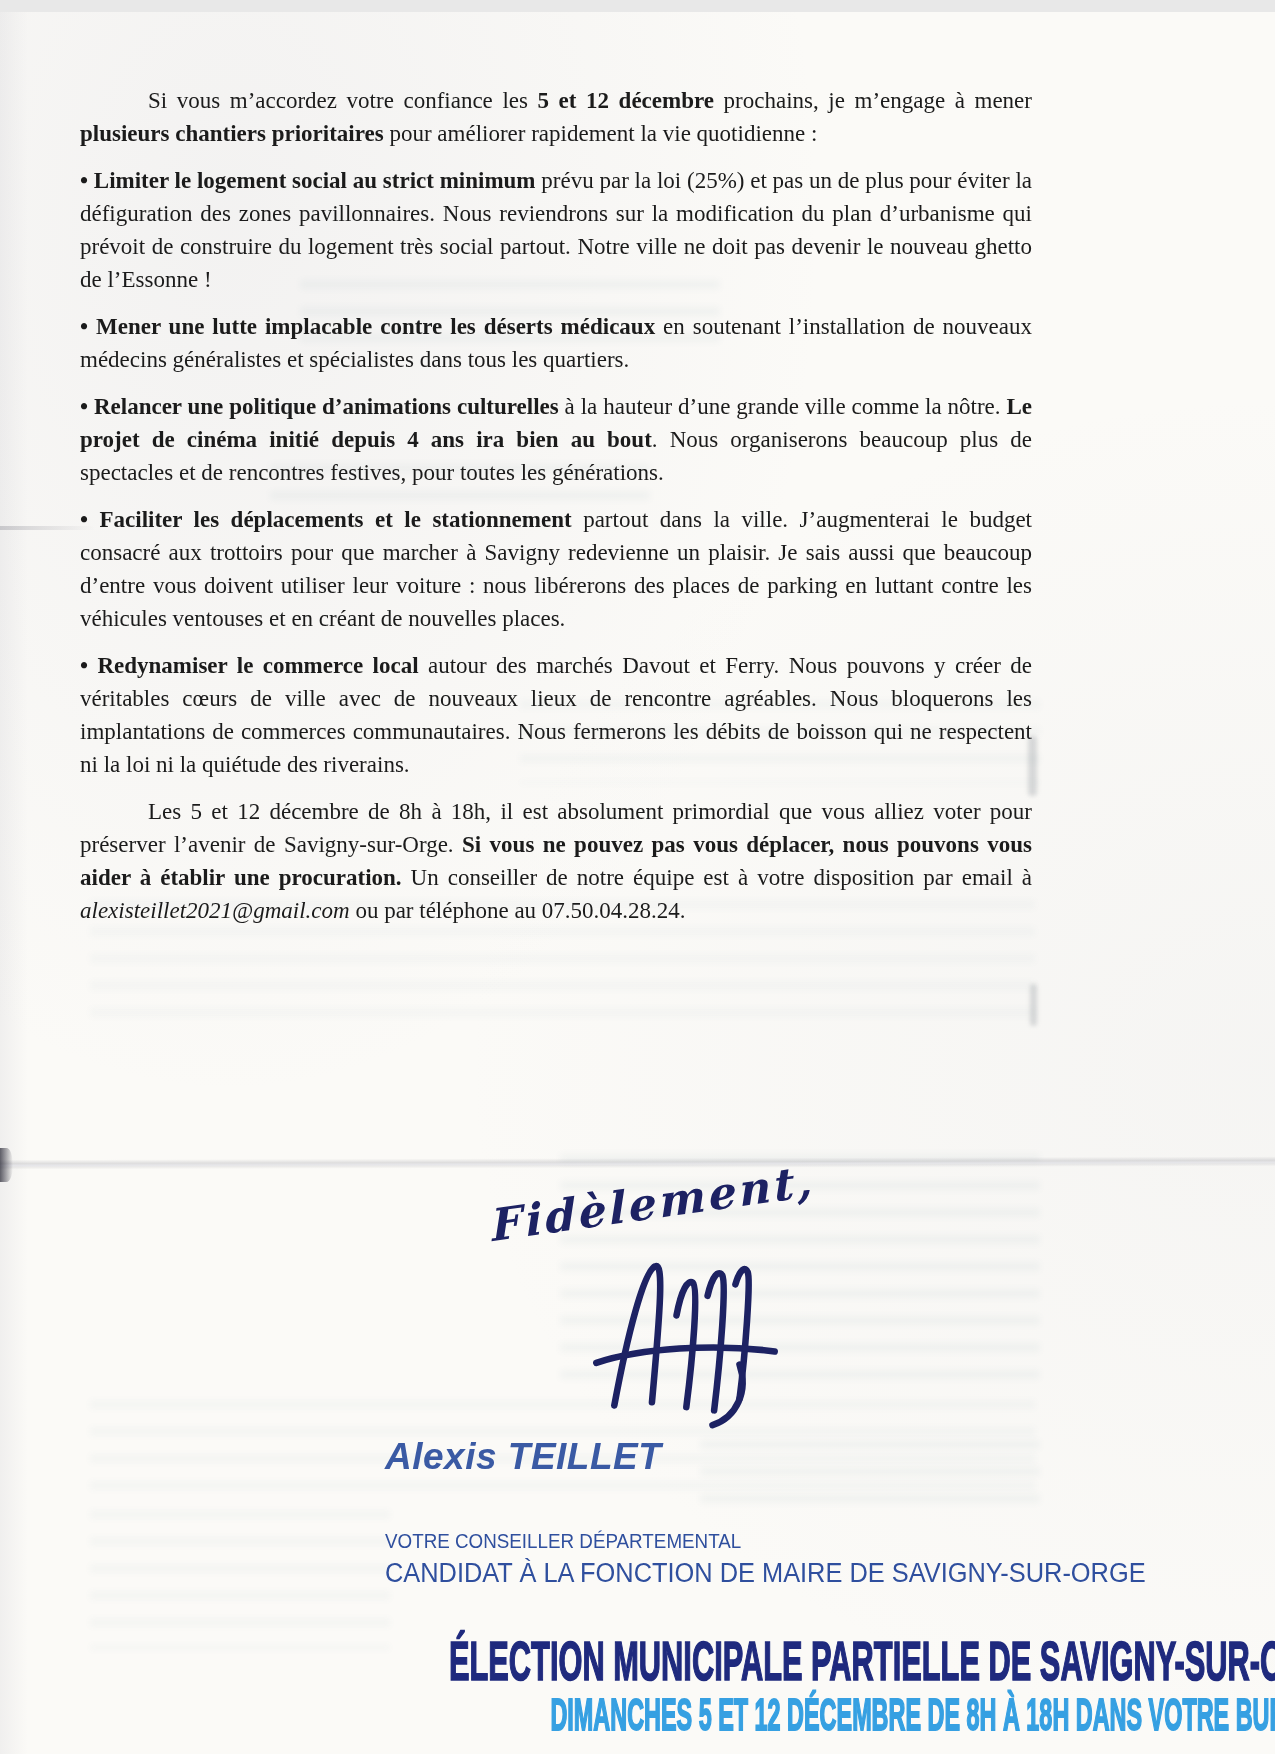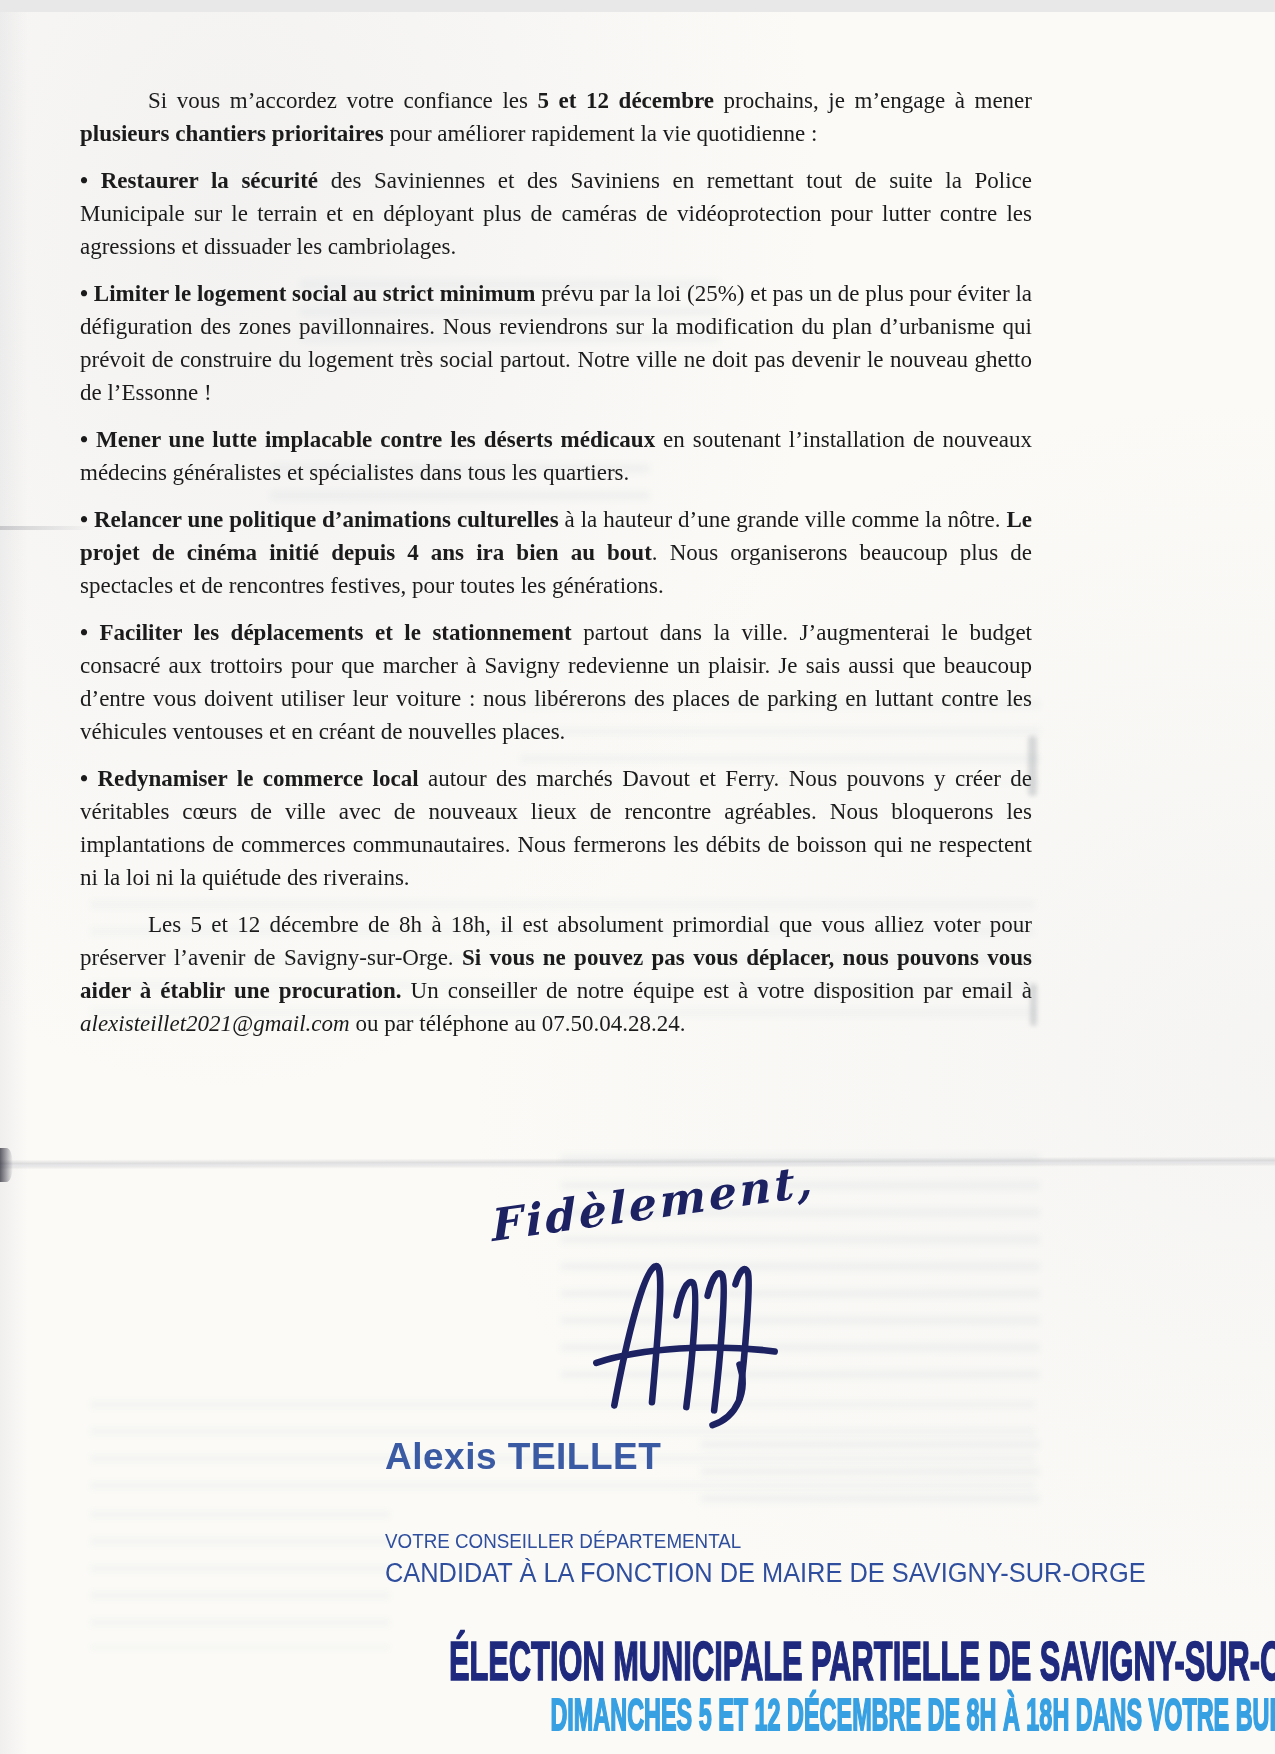--- a/index.html
+++ b/index.html
@@ -35,21 +35,21 @@
     letter-spacing:3px;
     transform:rotate(-8deg) skewX(-6deg);
     transform-origin:left center;
     white-space:nowrap;
   }
   .signature-svg{position:absolute;left:578px;top:1238px;}
   .signer-name{
     position:absolute;left:385px;top:1424px;
     font-family:"Liberation Sans", sans-serif;
     font-size:37px;font-weight:600;color:#3a5aa4;
-    letter-spacing:0.5px;white-space:nowrap;
+    letter-spacing:0.5px;white-space:nowrap;font-style:italic;
   }
   .signer-title-1{
     position:absolute;left:385px;top:1518px;
     font-family:"Liberation Sans", sans-serif;
     font-size:20px;color:#2f4f9e;
     transform:scaleX(0.94);transform-origin:left center;
     white-space:nowrap;
   }
   .signer-title-2{
     position:absolute;left:385px;top:1546px;
@@ -104,21 +104,20 @@
   <div class="ghost" style="left:270px;top:452px;width:380px;height:44px;opacity:0.10;"></div>
   <div class="ghost" style="left:520px;top:688px;width:520px;height:84px;opacity:0.08;"></div>
   <div class="ghost" style="left:90px;top:888px;width:945px;height:132px;opacity:0.07;"></div>
   <div class="ghost" style="left:560px;top:1142px;width:480px;height:230px;opacity:0.10;"></div>
   <div class="ghost" style="left:90px;top:1388px;width:945px;height:100px;opacity:0.08;"></div>
   <div class="ghost" style="left:90px;top:1498px;width:300px;height:140px;opacity:0.08;"></div>
   <div class="ghost" style="left:700px;top:1428px;width:340px;height:64px;opacity:0.10;"></div>
 
   <div class="letter-body">
     <p class="para indent">Si vous m’accordez votre confiance les <strong>5 et 12 décembre</strong> prochains, je m’engage à mener <strong>plusieurs chantiers prioritaires</strong> pour améliorer rapidement la vie quotidienne :</p>
-    <p class="para"><strong>• Restaurer la sécurité</strong> des Saviniennes et des Saviniens en remettant tout de suite la Police Municipale sur le terrain et en déployant plus de caméras de vidéoprotection pour lutter contre les agressions et dissuader les cambriolages.</p>
     <p class="para"><strong>• Limiter le logement social au strict minimum</strong> prévu par la loi (25%) et pas un de plus pour éviter la défiguration des zones pavillonnaires. Nous reviendrons sur la modification du plan d’urbanisme qui prévoit de construire du logement très social partout. Notre ville ne doit pas devenir le nouveau ghetto de l’Essonne !</p>
     <p class="para"><strong>• Mener une lutte implacable contre les déserts médicaux</strong> en soutenant l’installation de nouveaux médecins généralistes et spécialistes dans tous les quartiers.</p>
     <p class="para"><strong>• Relancer une politique d’animations culturelles</strong> à la hauteur d’une grande ville comme la nôtre. <strong>Le projet de cinéma initié depuis 4 ans ira bien au bout</strong>. Nous organiserons beaucoup plus de spectacles et de rencontres festives, pour toutes les générations.</p>
     <p class="para"><strong>• Faciliter les déplacements et le stationnement</strong> partout dans la ville. J’augmenterai le budget consacré aux trottoirs pour que marcher à Savigny redevienne un plaisir. Je sais aussi que beaucoup d’entre vous doivent utiliser leur voiture : nous libérerons des places de parking en luttant contre les véhicules ventouses et en créant de nouvelles places.</p>
     <p class="para"><strong>• Redynamiser le commerce local</strong> autour des marchés Davout et Ferry. Nous pouvons y créer de véritables cœurs de ville avec de nouveaux lieux de rencontre agréables. Nous bloquerons les implantations de commerces communautaires. Nous fermerons les débits de boisson qui ne respectent ni la loi ni la quiétude des riverains.</p>
     <p class="para indent">Les 5 et 12 décembre de 8h à 18h, il est absolument primordial que vous alliez voter pour préserver l’avenir de Savigny-sur-Orge. <strong>Si vous ne pouvez pas vous déplacer, nous pouvons vous aider à établir une procuration.</strong> Un conseiller de notre équipe est à votre disposition par email à <em>alexisteillet2021@gmail.com</em> ou par téléphone au 07.50.04.28.24.</p>
   </div>
 
   <div class="crease-main"></div>
   <div class="crease-nick"></div>

